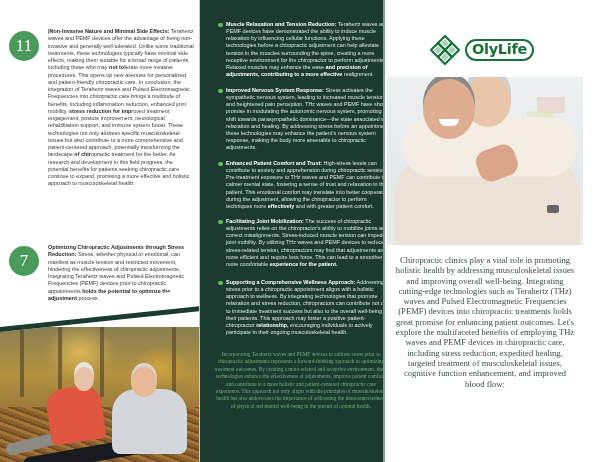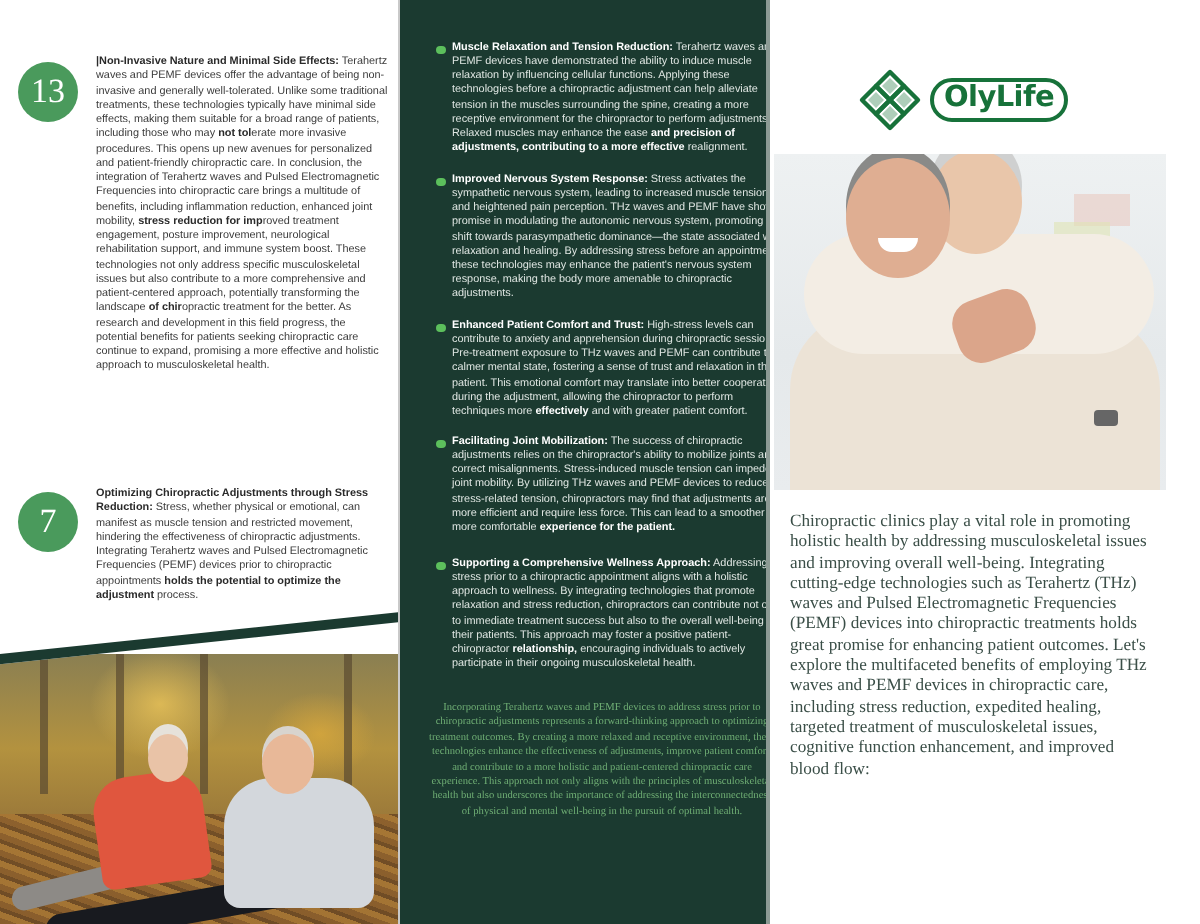--- a/index.html
+++ b/index.html
@@ -95,29 +95,29 @@
   .pr-woman-body { position: absolute; left: 15px; top: 40px; width: 175px; height: 60px; background: #f3ede4; border-radius: 30px; }
   .pr-man-head { position: absolute; left: 36px; top: 2px; width: 52px; height: 60px; border-radius: 50%; background: #dfae92; box-shadow: 0 -6px 0 #8a8a88; }
   .pr-man-smile { position: absolute; left: 52px; top: 42px; width: 20px; height: 7px; background: #fff; border-radius: 0 0 10px 10px; }
   .pr-man-body { position: absolute; left: 8px; top: 78px; width: 185px; height: 90px; background: #ece3d6; border-radius: 40px 40px 0 0; }
   .pr-hand { position: absolute; left: 90px; top: 70px; width: 40px; height: 32px; background: #dba58a; border-radius: 12px; transform: rotate(-20deg); }
   .pr-watch { position: absolute; left: 160px; top: 128px; width: 12px; height: 8px; background: #666; border-radius: 2px; }
 
   .intro {
     position: absolute; left: 10px; top: 255px; width: 180px;
     font-family: "Liberation Serif", serif; font-size: 8.6px; line-height: 10.3px;
-    color: #3a4e47; text-align: left;
+    color: #3a4e47; text-align: center;
   }
 </style>
 </head>
 <body>
 
 <section class="panel-left">
   <div class="item item-13">
-    <div class="num-badge">13</div>
+    <div class="num-badge">11</div>
     <p class="item-text"><b>|Non-Invasive Nature and Minimal Side Effects:</b><span> Terahertz waves and PEMF devices offer the advantage of being non-invasive and generally well-tolerated. Unlike some traditional treatments, these technologies typically have minimal side effects, making them suitable for a broad range of patients, including those who may </span><b>not tol</b><span>erate more invasive procedures. This opens up new avenues for personalized and patient-friendly chiropractic care. In conclusion, the integration of Terahertz waves and Pulsed Electromagnetic Frequencies into chiropractic care brings a multitude of benefits, including inflammation reduction, enhanced joint mobility, </span><b>stress reduction for imp</b><span>roved treatment engagement, posture improvement, neurological rehabilitation support, and immune system boost. These technologies not only address specific musculoskeletal issues but also contribute to a more comprehensive and patient-centered approach, potentially transforming the landscape </span><b>of chir</b><span>opractic treatment for the better. As research and development in this field progress, the potential benefits for patients seeking chiropractic care continue to expand, promising a more effective and holistic approach to musculoskeletal health.</span></p>
   </div>
 
   <div class="item item-14" style="top:94px">
     <div class="num-badge" style="top:152px">7</div>
     <p class="item-text" style="top:150px"><b>Optimizing Chiropractic Adjustments through Stress Reduction:</b><span> Stress, whether physical or emotional, can manifest as muscle tension and restricted movement, hindering the effectiveness of chiropractic adjustments. Integrating Terahertz waves and Pulsed Electromagnetic Frequencies (PEMF) devices prior to chiropractic appointments </span><b>holds the potential to optimize the adjustment</b><span> process.</span></p>
   </div>
 
   <div class="photo-left" title="Older couple stretching outdoors in an autumn park">
     <div class="tree" style="left:20px"></div>

